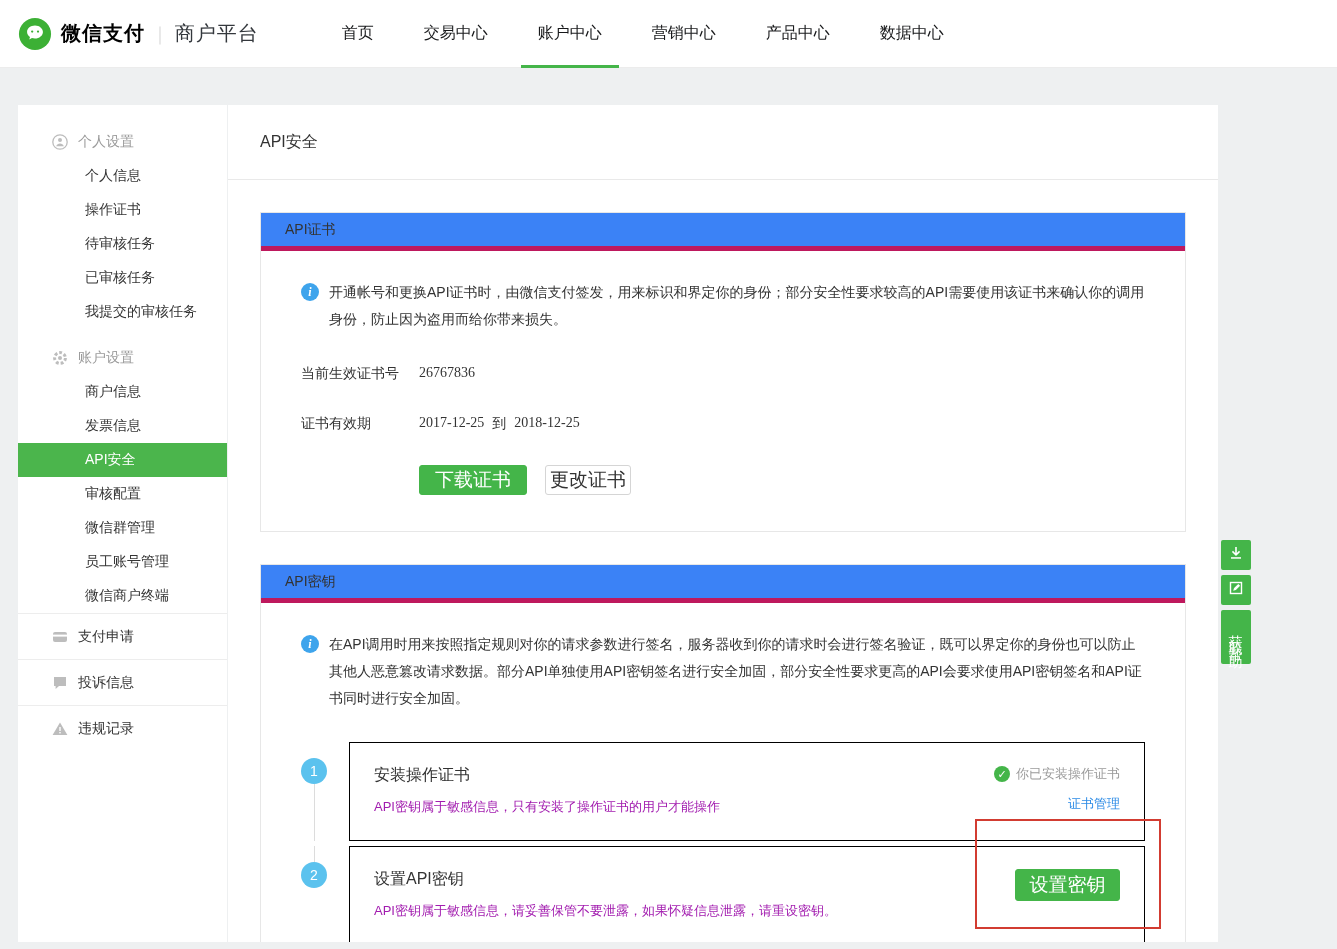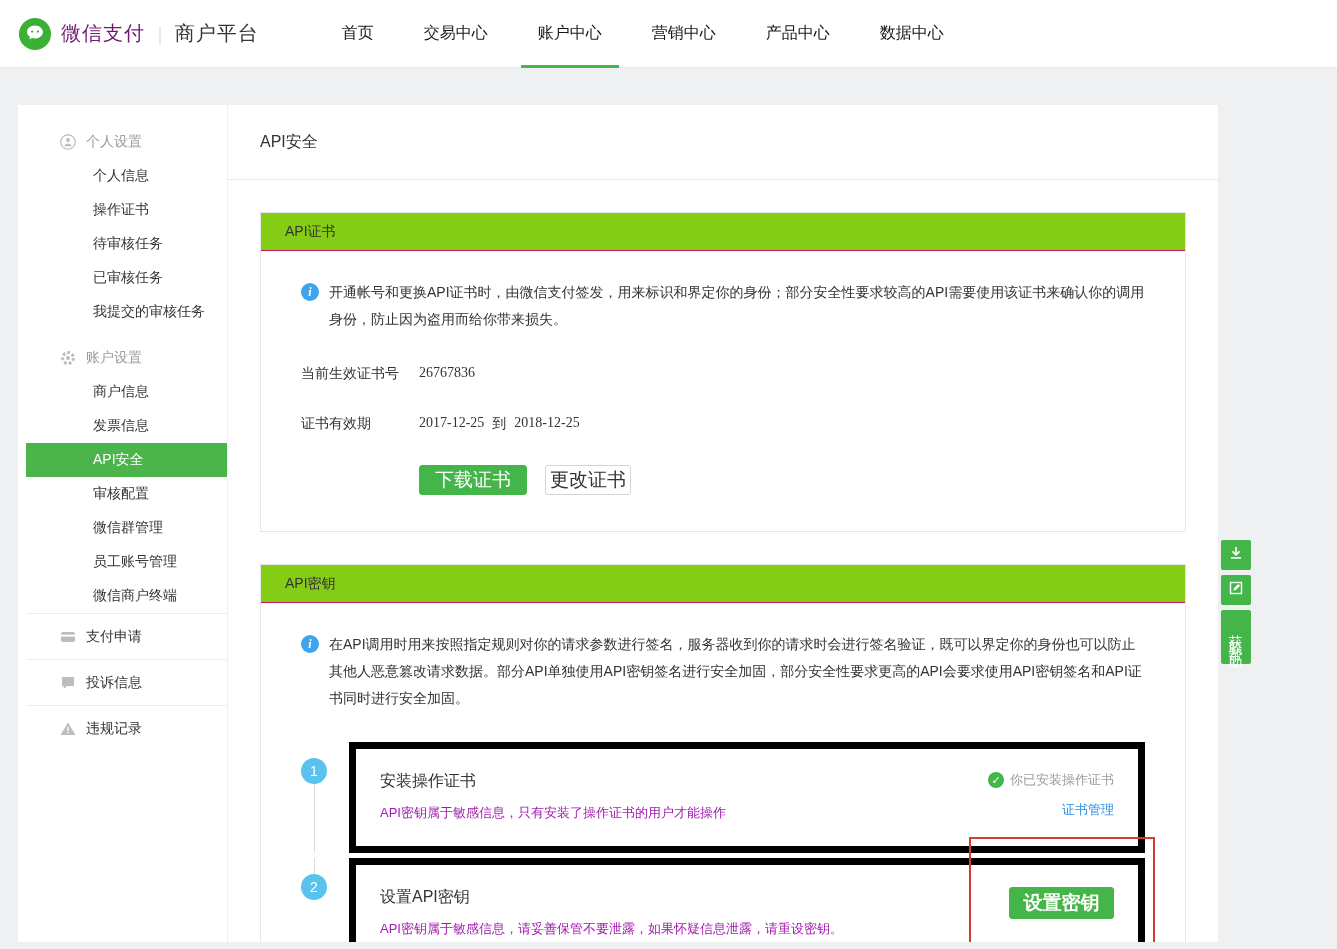--- a/index.html
+++ b/index.html
@@ -4,46 +4,46 @@
 <style>
   * { margin:0; padding:0; box-sizing:border-box; }
   body { font-family:"Liberation Sans","DejaVu Sans",sans-serif; background:#eef0f1; }
   .screen { position:relative; width:1337px; height:949px; background:#eef0f1; overflow:hidden; }
 
   
   .header { position:absolute; top:0; left:0; width:1337px; height:68px; background:#fff;
             border-bottom:1px solid #ececec; display:flex; align-items:center; z-index:5; }
   .logo-wrap { display:flex; align-items:center; margin-left:18px; cursor:pointer; }
   .logo-icon { width:34px; height:34px; margin-right:9px; display:inline-flex; }
-  .brand { font-size:20px; color:#701a75; letter-spacing:1px; }
+  .brand { font-size:20px; color:#000000; letter-spacing:1px;font-weight:bold; }
   .brand-divider { color:#d9d9d9; font-size:18px; margin:0 6px; }
   .platform { font-size:20px; color:#34383d; letter-spacing:1px; }
   .nav { display:flex; margin-left:58px; height:68px; }
   .nav-item { position:relative; display:flex; align-items:center; height:68px; padding:0 25px;
               font-size:16px; color:#17181a; text-decoration:none; cursor:pointer; }
   .nav-item.active:after { content:""; position:absolute; left:8px; right:8px; bottom:0; height:3px; background:#44b549; }
 
   
   .sidebar { position:absolute; left:18px; top:105px; width:209px; height:837px; background:#fff;
-             padding-top:20px; font-size:14px;padding-left:8px; }
+             padding-top:20px; font-size:14px; }
   .side-group-header { display:flex; align-items:center; height:34px; padding-left:34px; color:#9b9b9b; }
   .g-icon { width:16px; height:16px; margin-right:10px; display:inline-flex; flex:0 0 16px; }
   .side-item { display:flex; align-items:center; height:34px; padding-left:67px; color:#353535; cursor:pointer; }
   .side-item.active { background:#4bb54c; color:#fff; }
   .side-gap { height:12px; }
   .side-link { display:flex; align-items:center; height:46px; padding-left:34px; color:#353535;
                border-top:1px solid #ededed; cursor:pointer; }
 
   
   .main { position:absolute; left:228px; top:105px; width:990px; height:837px; background:#fff; overflow:hidden; }
   .page-title { height:75px; display:flex; align-items:center; padding-left:32px; font-size:16px;
                 color:#333; border-bottom:1px solid #e9e9e9; }
   .content { padding:32px; }
   .card { border:1px solid #e7e7e7; margin-bottom:32px; }
-  .card-header { height:38px; background:#84cc16; border-bottom:1px solid #be185d; display:flex;
+  .card-header { height:38px; background:#3b82f6; border-bottom:5px solid #be185d; display:flex;
                  align-items:center; padding-left:24px; font-size:14px; color:#333; }
   .card-body { padding:28px 40px 36px; }
   .info-row { display:flex; }
   .info-icon { flex:0 0 18px; width:18px; height:18px; border-radius:50%; background:#3ea4ec; color:#fff;
                font-size:12px; font-style:italic; font-weight:bold; font-family:"Liberation Serif",serif;
                display:flex; align-items:center; justify-content:center; margin-top:4px; }
   .info-text { margin-left:10px; font-size:14px; color:#333; line-height:27px; }
   .field-row { display:flex; margin-top:32px; font-size:14px; color:#333;font-family:Liberation Serif, serif; }
   .field-label { width:118px; flex:0 0 118px; }
   .date-joiner { margin:0 8px; }
@@ -55,30 +55,30 @@
 
   .steps { margin-top:30px; }
   .step { display:flex; }
   .step + .step { margin-top:5px; }
   .step-rail { width:26px; display:flex; flex-direction:column; align-items:center; }
   .rail-spacer { height:16px; }
   .rail-top { width:1px; height:16px; background:#dcdcdc; }
   .step-num { width:26px; height:26px; border-radius:50%; background:#5bc2ee; color:#fff; font-size:14px;
               display:flex; align-items:center; justify-content:center; flex:0 0 26px; }
   .step-line { width:1px; flex:1; background:#dcdcdc; }
-  .step-box { flex:1; margin-left:22px; border:7px solid #000000; padding:22px 24px 24px;
+  .step-box { flex:1; margin-left:22px; border:1px solid #000000; padding:22px 24px 24px;
               display:flex; justify-content:space-between; position:relative; }
   .step-title { font-size:16px; color:#333; }
   .step-desc { margin-top:12px; font-size:13px; color:#a21caf; }
   .step-right { text-align:right; }
   .status-line { display:flex; align-items:center; justify-content:flex-end; font-size:13px; color:#9b9b9b; }
   .check-icon { width:16px; height:16px; border-radius:50%; background:#44b549; color:#fff; font-size:11px;
                 display:flex; align-items:center; justify-content:center; margin-right:6px; }
   .manage-link { display:inline-block; margin-top:12px; font-size:13px; color:#2e8ce6; text-decoration:none; cursor:pointer; }
-  .btn-set { width:105px; height:32px;font-weight:bold; }
+  .btn-set { width:105px; height:32px; }
   .annotation { position:absolute; right:-17px; top:-28px; width:186px; height:110px;
                 border:2px solid #d23c31; pointer-events:none; z-index:3; }
 
   
   .floating { position:absolute; left:1221px; top:540px; width:30px; display:flex; flex-direction:column; z-index:6; }
   .float-btn { width:30px; height:30px; background:#44b549; color:#fff; display:flex; align-items:center;
                justify-content:center; margin-bottom:5px; cursor:pointer; border-radius:2px; }
   .float-help { width:30px; background:#44b549; color:#fff; padding:13px 0; display:flex; align-items:center;
                 justify-content:center; writing-mode:vertical-lr; text-orientation:upright; letter-spacing:7px;
                 font-size:14px; cursor:pointer; border-radius:2px; }

